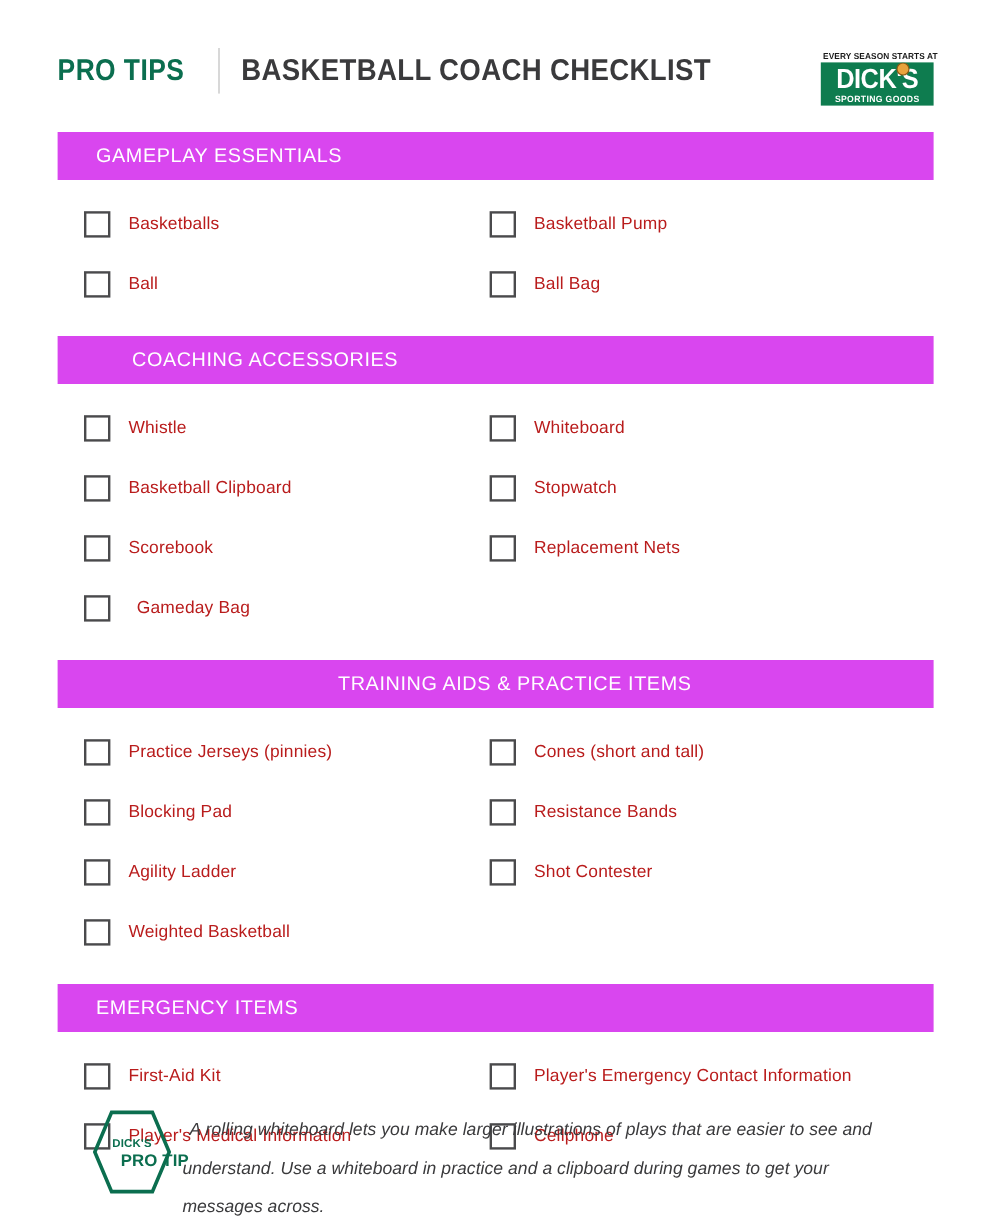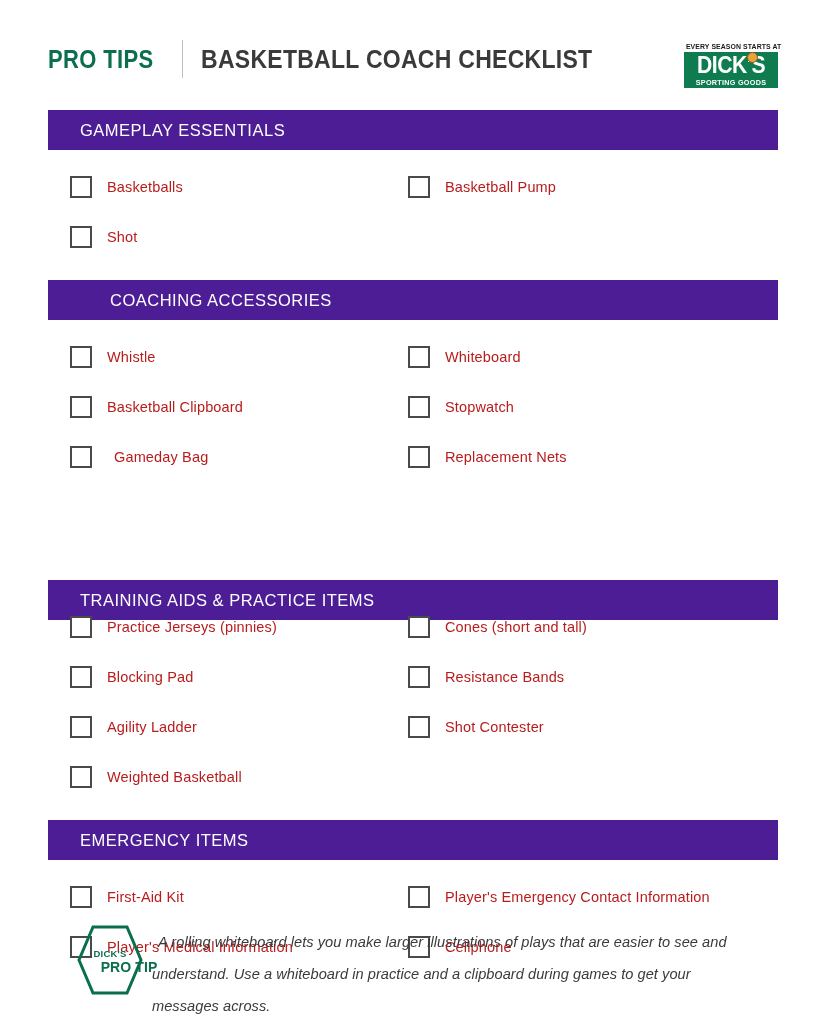--- a/index.html
+++ b/index.html
@@ -94,21 +94,21 @@
   .logo-ball {
     position: absolute; right: 20px; top: 0px;
     width: 11px; height: 11px; border-radius: 50%;
     background: #E8A33D;
     border: 0.8px solid #8a5a14;
   }
 
   
   .section-bar {
     position: absolute; left: 48px; width: 730px; height: 40px;
-    background: #4c1d95;
+    background: #d946ef;
     display: flex; align-items: center;
   }
   .section-bar span {
     margin-left: 32px;
     color: #FFFFFF;
     font-family: "Liberation Sans", sans-serif;
     font-weight: 400;
     font-size: 16.5px;
     letter-spacing: 0.5px;
     white-space: nowrap;
@@ -199,64 +199,72 @@
         <span>GAMEPLAY ESSENTIALS</span>
       </div>
       <div class="items" style="top: 162px; height: 100px;">
         <div class="col col-left">
           <div class="item">
             <div class="cb"></div>
             <div class="item-label">Basketballs</div>
           </div>
           <div class="item">
             <div class="cb"></div>
-            <div class="item-label">Shot</div>
+            <div class="item-label">Ball</div>
           </div>
         </div>
         <div class="col col-right">
           <div class="item">
             <div class="cb"></div>
             <div class="item-label">Basketball Pump</div>
+          </div>
+          <div class="item">
+            <div class="cb"></div>
+            <div class="item-label">Ball Bag</div>
           </div>
         </div>
       </div>
       <div class="section-bar" style="top: 280px; padding-left: 30px;">
         <span>COACHING ACCESSORIES</span>
       </div>
       <div class="items" style="top: 332px; height: 200px;">
         <div class="col col-left">
           <div class="item">
             <div class="cb"></div>
             <div class="item-label">Whistle</div>
           </div>
           <div class="item">
             <div class="cb"></div>
             <div class="item-label">Basketball Clipboard</div>
           </div>
+          <div class="item">
+            <div class="cb"></div>
+            <div class="item-label">Scorebook</div>
+          </div>
           <div class="item indent">
             <div class="cb"></div>
             <div class="item-label">Gameday Bag</div>
           </div>
         </div>
         <div class="col col-right">
           <div class="item">
             <div class="cb"></div>
             <div class="item-label">Whiteboard</div>
           </div>
           <div class="item">
             <div class="cb"></div>
             <div class="item-label">Stopwatch</div>
           </div>
           <div class="item">
             <div class="cb"></div>
             <div class="item-label">Replacement Nets</div>
           </div>
         </div>
       </div>
-      <div class="section-bar" style="top: 580px;">
+      <div class="section-bar" style="top: 550px; justify-content: center;">
         <span>TRAINING AIDS &amp; PRACTICE ITEMS</span>
       </div>
       <div class="items" style="top: 602px; height: 200px;">
         <div class="col col-left">
           <div class="item">
             <div class="cb"></div>
             <div class="item-label">Practice Jerseys (pinnies)</div>
           </div>
           <div class="item">
             <div class="cb"></div>

